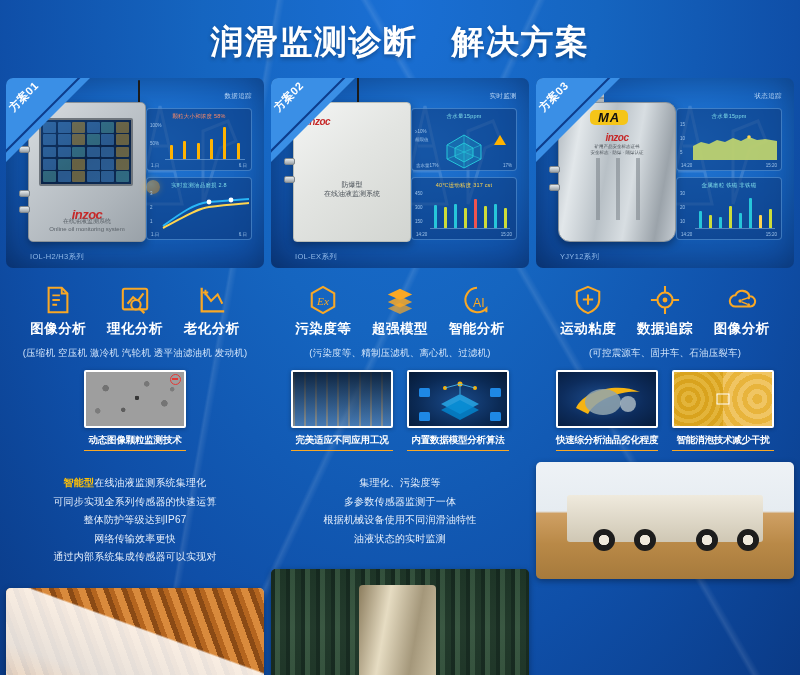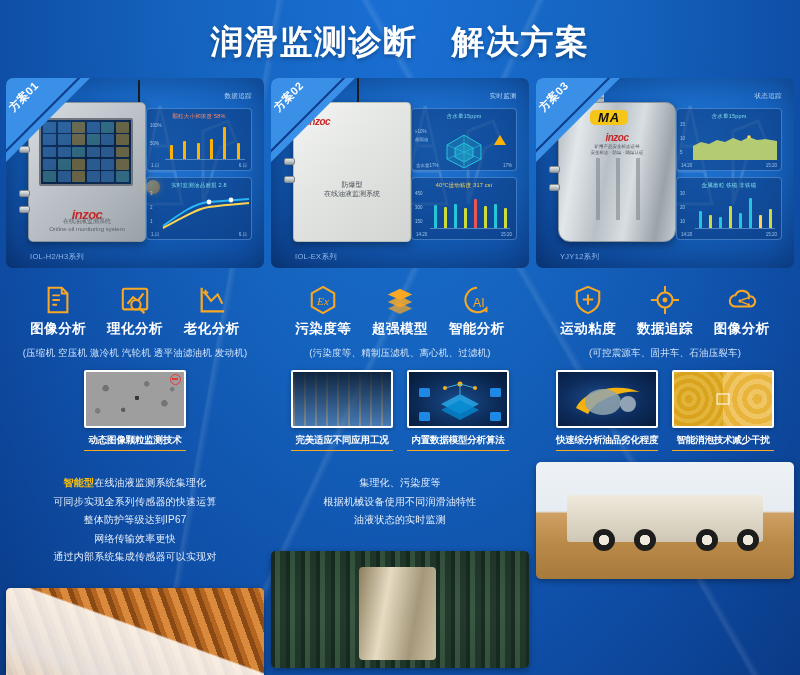--- a/index.html
+++ b/index.html
@@ -803,20 +803,21 @@
                 </svg>
               </div>
             </div>
             <div class="thumb-cap">内置数据模型分析算法</div>
           </div>
         </div>
       </div>
 
       <div class="body-card">
         <div class="body-line">集理化、污染度等</div>
+        <div class="body-line">多参数传感器监测于一体</div>
         <div class="body-line">根据机械设备使用不同润滑油特性</div>
         <div class="body-line">油液状态的实时监测</div>
       </div>
 
       <div class="photo">
         <div class="photo-refinery"></div>
       </div>
     </div>
 
     <div class="column">

